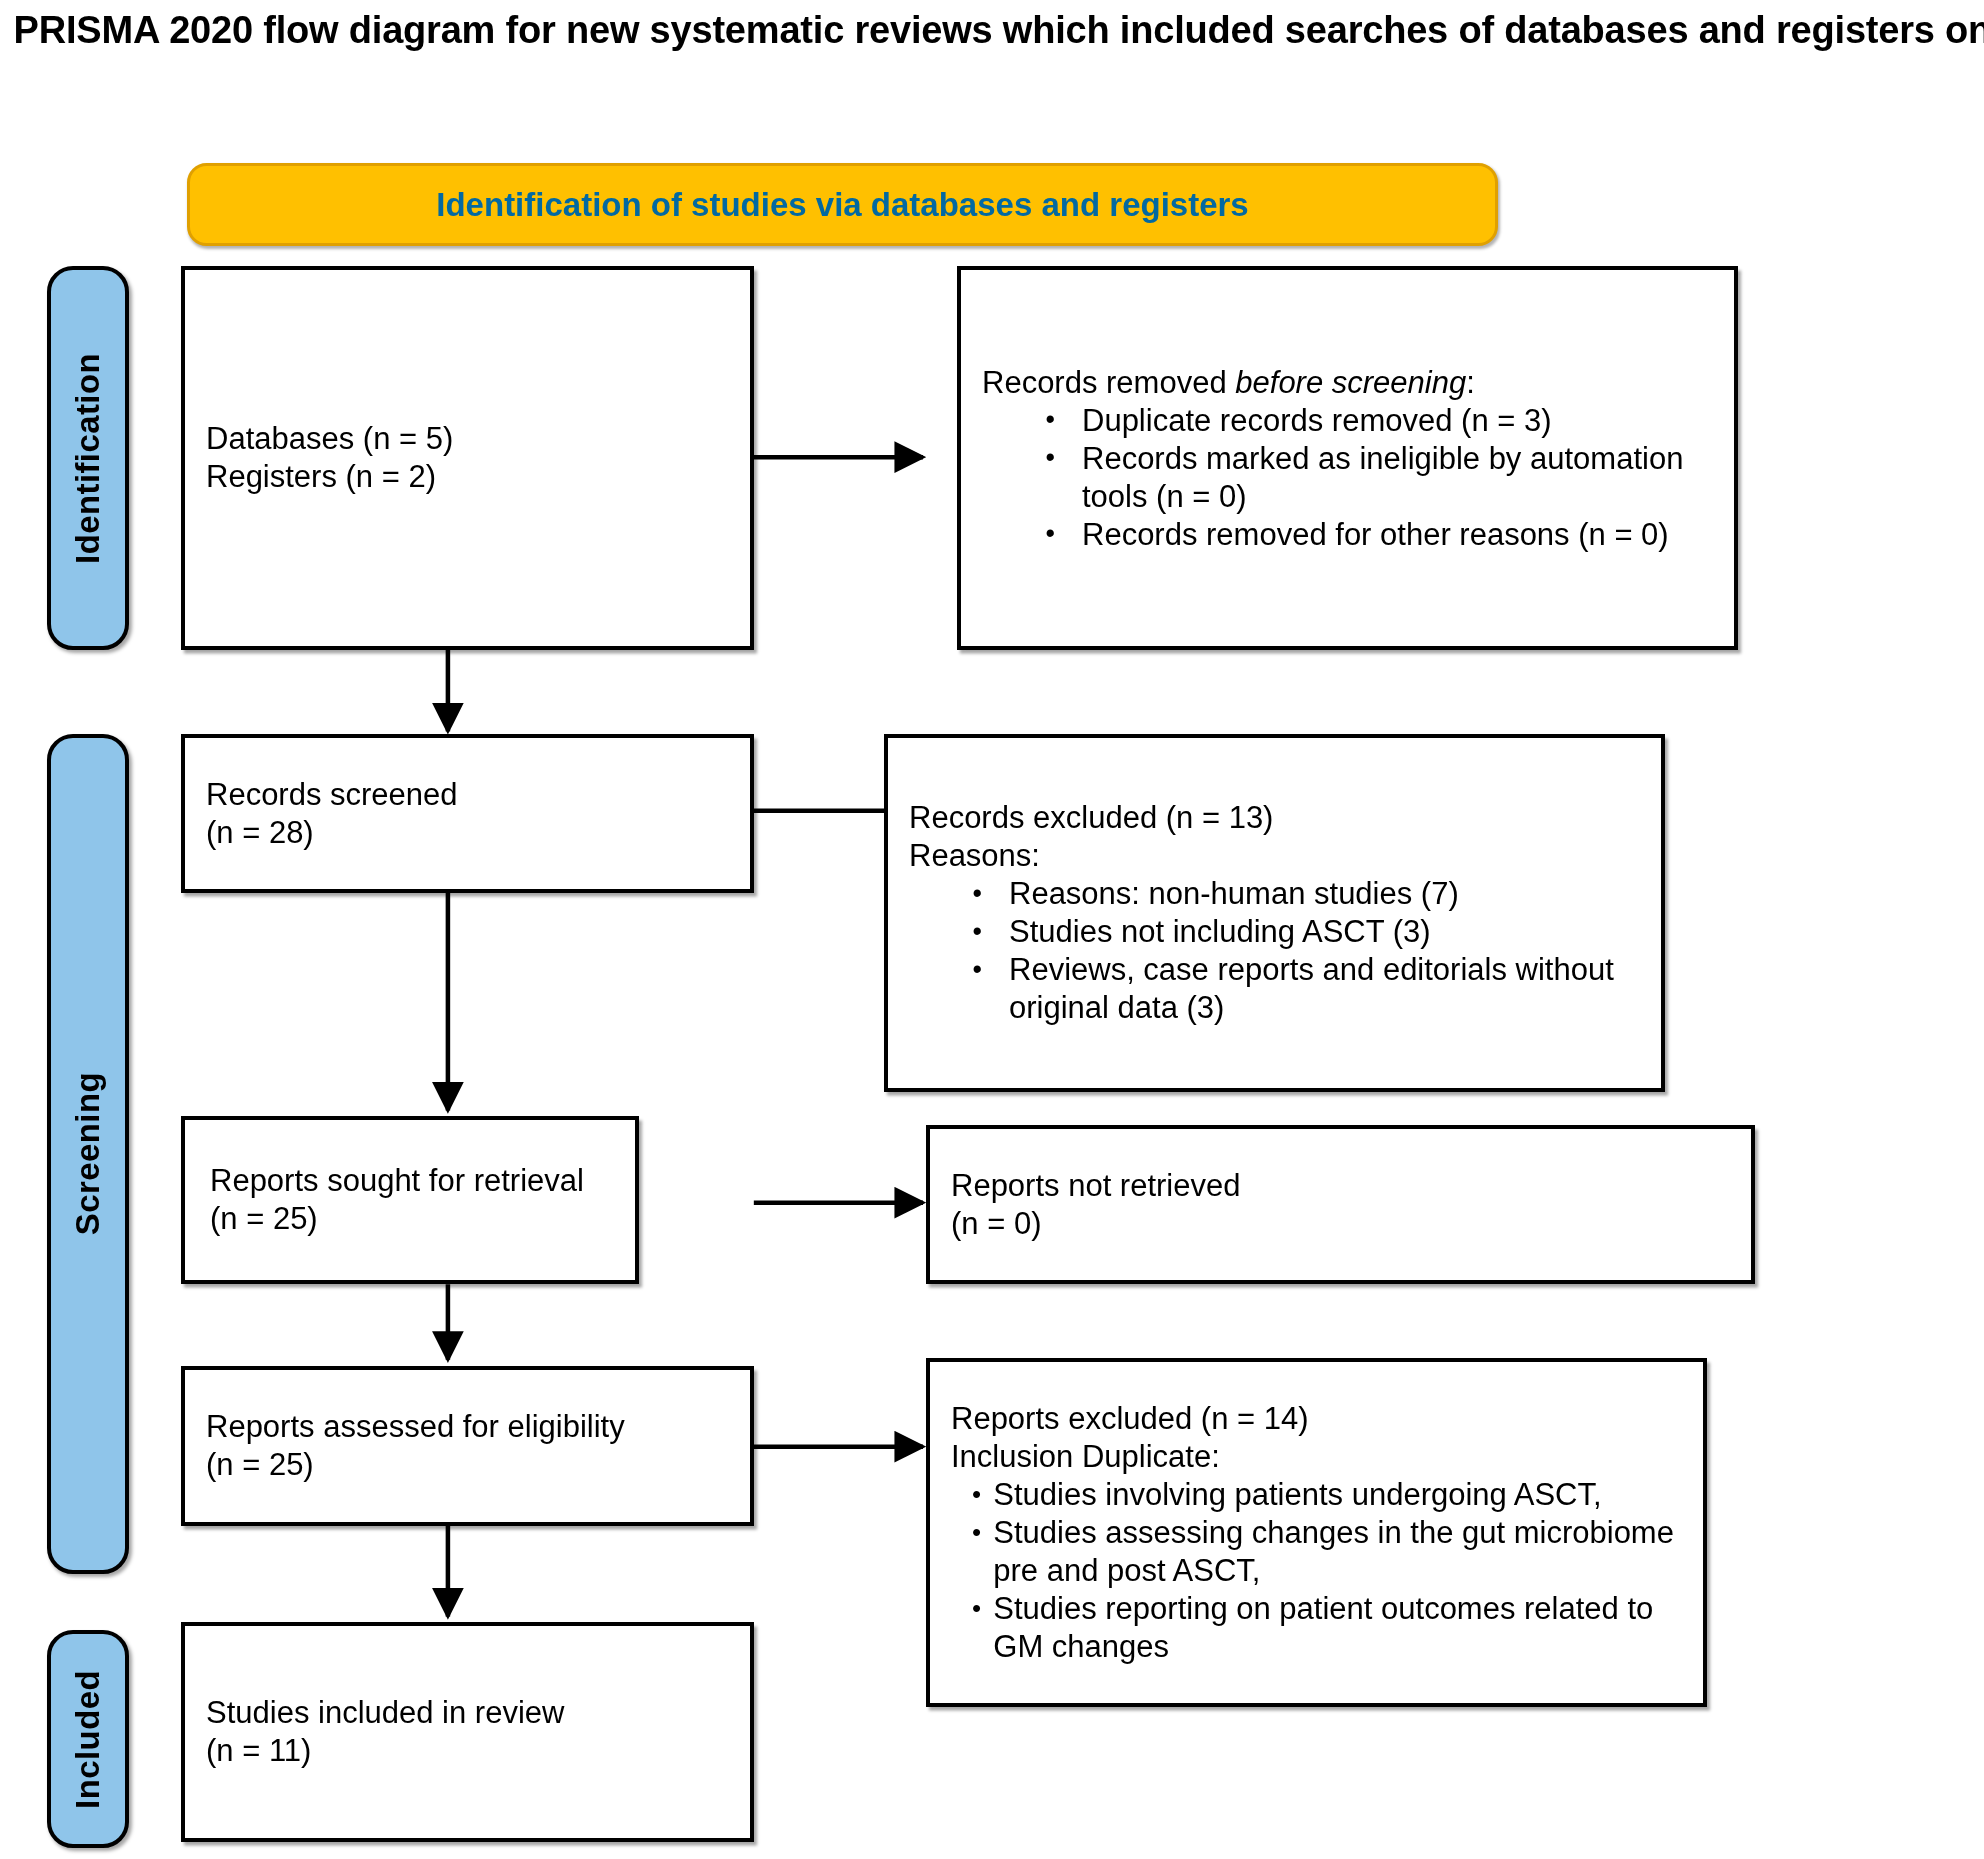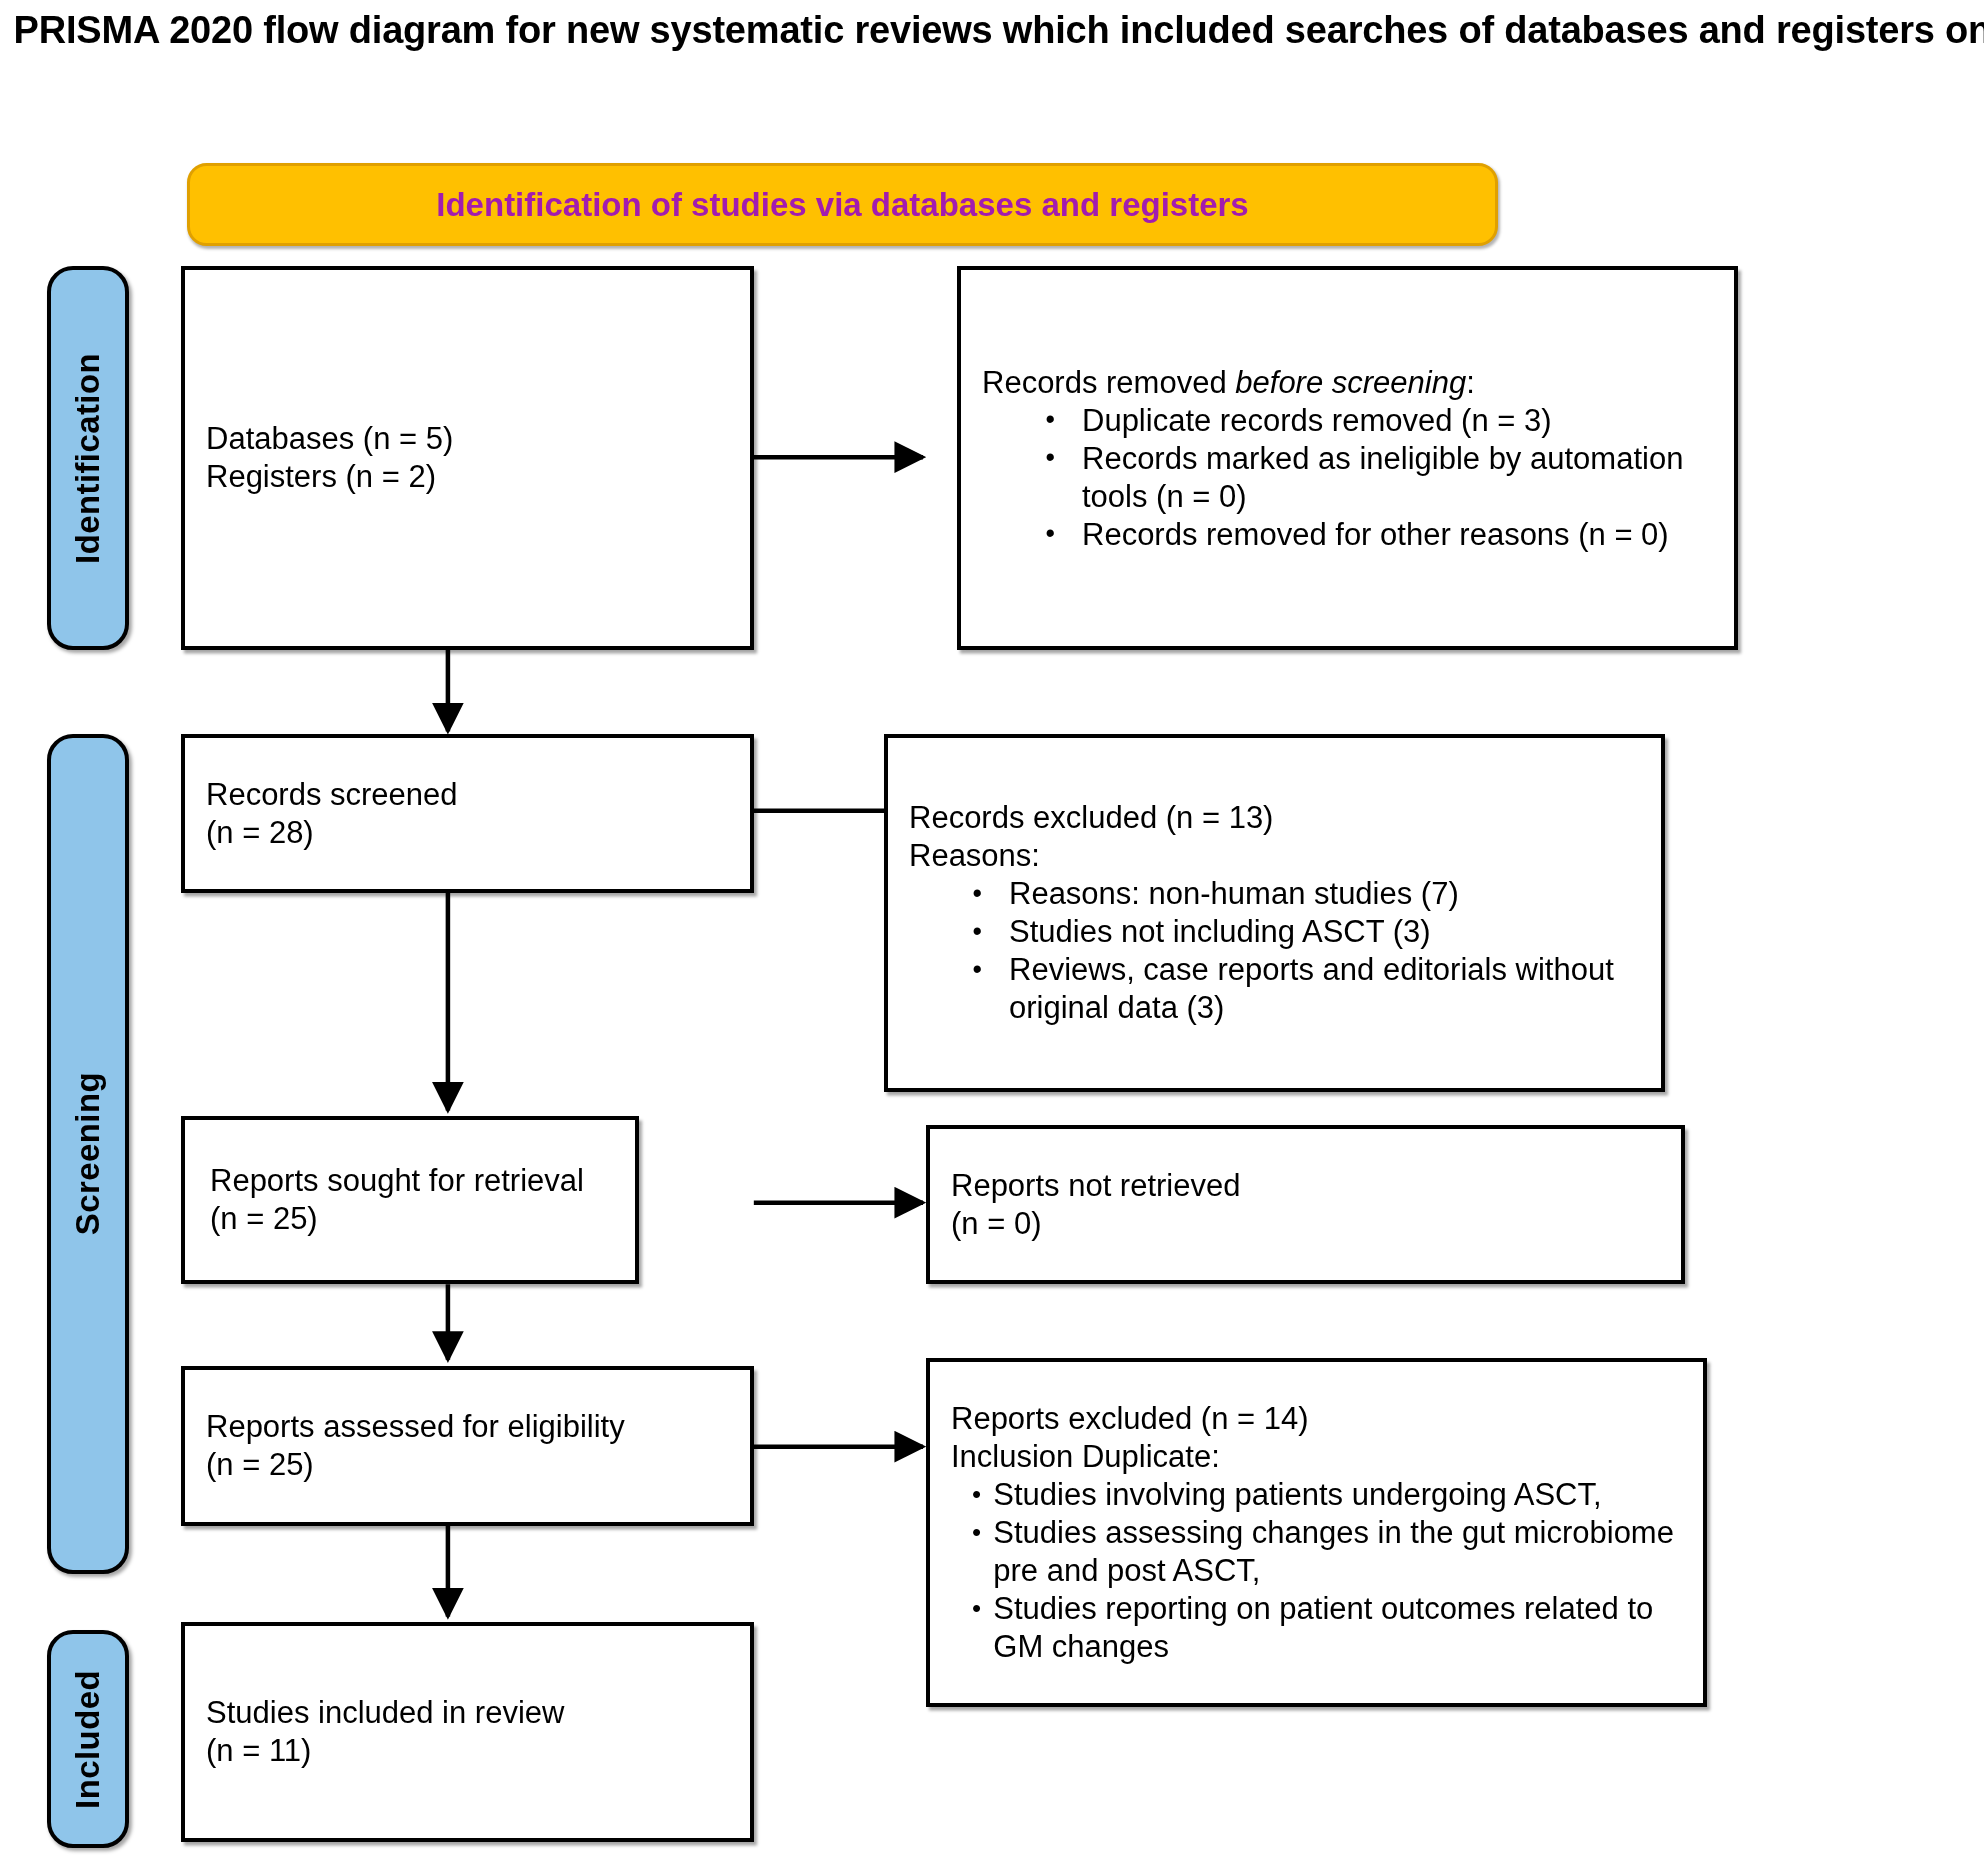--- a/index.html
+++ b/index.html
@@ -44,21 +44,21 @@
     border-radius: 19.6px;
     box-sizing: border-box;
     display: flex;
     align-items: center;
     justify-content: center;
     box-shadow: 1.5px 2.3px 3px rgba(0,0,0,0.30);
   }
   .stage-banner-label {
     font-size: 33px;
     font-weight: bold;
-    color: #a21caf;
+    color: #0369a1;
     text-align: center;
   }
 
   
   .phase-pill {
     position: absolute;
     left: 47px;
     width: 82px;
     background: #8FC5EA;
     border: 4.5px solid #000000;
@@ -218,21 +218,21 @@
       <li>Studies not including ASCT (3)</li>
       <li>Reviews, case reports and editorials without original data (3)</li>
     </ul>
   </div>
 
   <div class="pbox" style="left:181px; top:1116px; width:458px; height:168px;padding-left:25px;">
     <div class="line">Reports sought for retrieval</div>
     <div class="line">(n = 25)</div>
   </div>
 
-  <div class="pbox" style="left:926px; top:1125px; width:759px; height:159px;">
+  <div class="pbox" style="left:926px; top:1125px; width:829px; height:159px;">
     <div class="line">Reports not retrieved</div>
     <div class="line">(n = 0)</div>
   </div>
 
   <div class="pbox" style="left:181px; top:1366px; width:573px; height:160px;">
     <div class="line">Reports assessed for eligibility</div>
     <div class="line">(n = 25)</div>
   </div>
 
   <div class="pbox" style="left:926px; top:1358px; width:781px; height:349px;">

